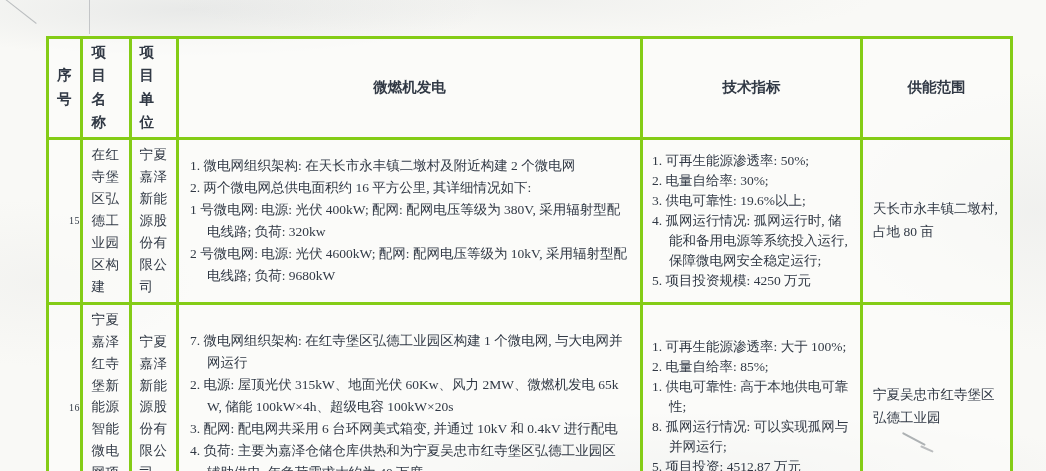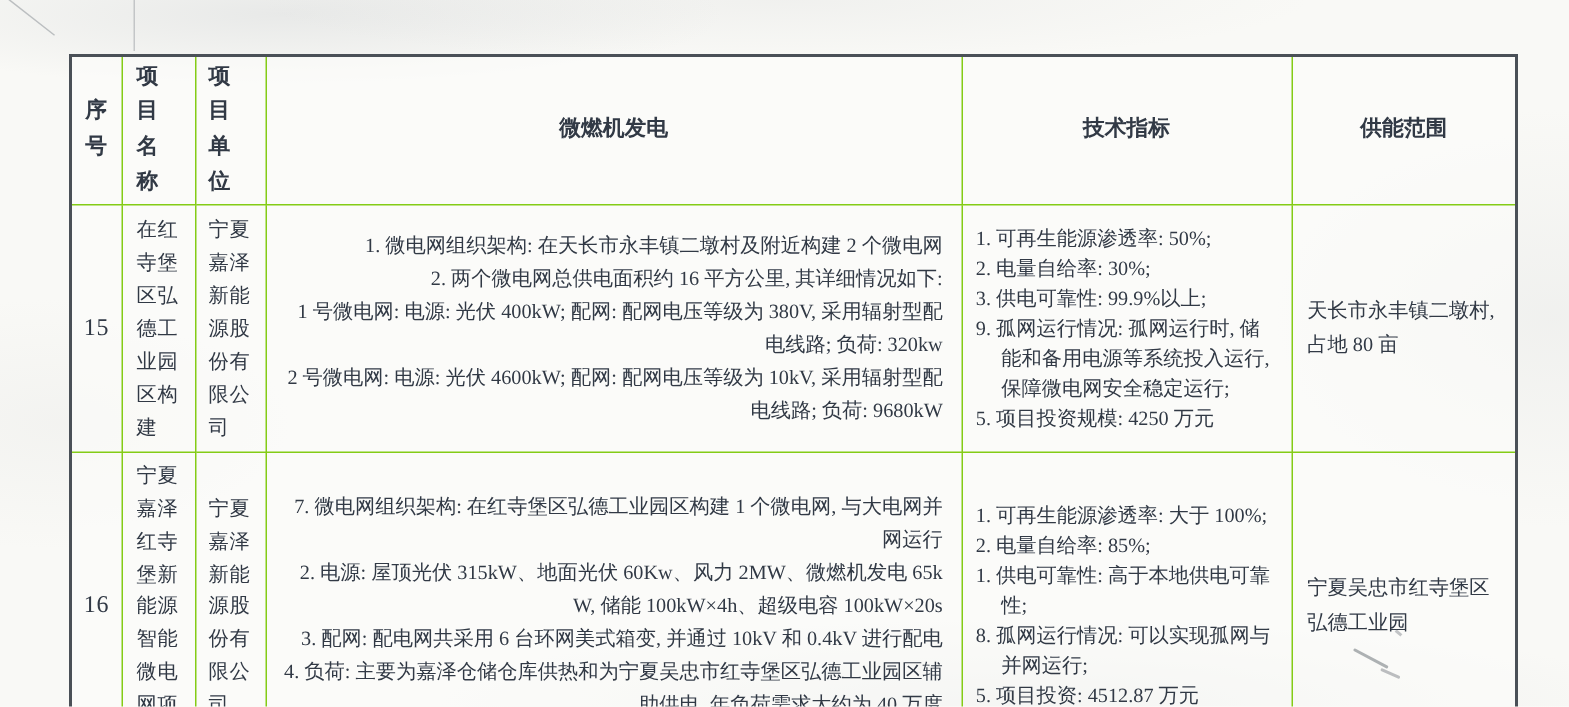--- a/index.html
+++ b/index.html
@@ -22,52 +22,52 @@
   table.doc {
     position: absolute;
     left: 46px; top: 36px;
     width: 964px; height: 397px;
     border-collapse: collapse;
     table-layout: fixed;
     border: 2px solid #4a5057;
     background: rgba(253,253,251,0.55);
   }
   .doc th, .doc td {
-    border: 1px solid #84cc16;
+    border: 3px solid #84cc16;
     vertical-align: middle;
     font-size: 13.5px;
     line-height: 1.55;
     color: #313945;
   }
   .doc th {
     font-weight: bold;
     font-size: 14.5px;
     text-align: center;
     padding: 2px 2px;
     line-height: 1.45;
     height: 42px;
   }
-  td.c-seq { text-align: center; font-size: 16px; letter-spacing: 0.5px; }
+  td.c-seq { text-align: right; font-size: 10px; letter-spacing: 0.5px; }
   td.c-name, td.c-unit { padding: 4px 0; }
   .wrap2 {
     width: 29px; margin: 0 auto;
     word-break: break-all;
     line-height: 1.62;
     text-align: left;
     letter-spacing: 0.5px;
   }
   td.c-content { padding: 6px 12px 6px 11px; }
   td.c-tech   { padding: 6px 8px 6px 9px; }
   td.c-scope  { padding: 6px 10px; line-height: 1.7; }
   .ln {
     padding-left: 17px;
     text-indent: -17px;
     word-break: break-all;
   }
-  .c-content .ln { line-height: 22px; text-align: right; }
+  .c-content .ln { line-height: 22px; }
   .c-tech .ln    { line-height: 20px; }
   tr.r15 { height: 165px; }
   tr.r16 { height: 190px; }
 
   
   .artifact { position: absolute; pointer-events: none; }
   .a-tl-diag {
     left: 2px; top: -4px; width: 44px; height: 1px;
     background: rgba(120,126,132,0.45);
     transform: rotate(38deg); transform-origin: left top;
@@ -143,22 +143,22 @@
       </td>
       <td class="c-content">
         <div class="ln">1. 微电网组织架构: 在天长市永丰镇二墩村及附近构建 2 个微电网</div>
         <div class="ln">2. 两个微电网总供电面积约 16 平方公里, 其详细情况如下:</div>
         <div class="ln">1 号微电网: 电源: 光伏 400kW; 配网: 配网电压等级为 380V, 采用辐射型配电线路; 负荷: 320kw</div>
         <div class="ln">2 号微电网: 电源: 光伏 4600kW; 配网: 配网电压等级为 10kV, 采用辐射型配电线路; 负荷: 9680kW</div>
       </td>
       <td class="c-tech">
         <div class="ln">1. 可再生能源渗透率: 50%;</div>
         <div class="ln">2. 电量自给率: 30%;</div>
-        <div class="ln">3. 供电可靠性: 99.9%以上;</div>
-        <div class="ln">9. 孤网运行情况: 孤网运行时, 储能和备用电源等系统投入运行, 保障微电网安全稳定运行;</div>
+        <div class="ln">3. 供电可靠性: 19.6%以上;</div>
+        <div class="ln">4. 孤网运行情况: 孤网运行时, 储能和备用电源等系统投入运行, 保障微电网安全稳定运行;</div>
         <div class="ln">5. 项目投资规模: 4250 万元</div>
       </td>
       <td class="c-scope">天长市永丰镇二墩村, 占地 80 亩</td>
     </tr>
     <tr class="r16">
       <td class="c-seq">16</td>
       <td class="c-name">
         <div class="wrap2">宁夏嘉泽红寺堡新能源智能微电网项目</div>
       </td>
       <td class="c-unit">

